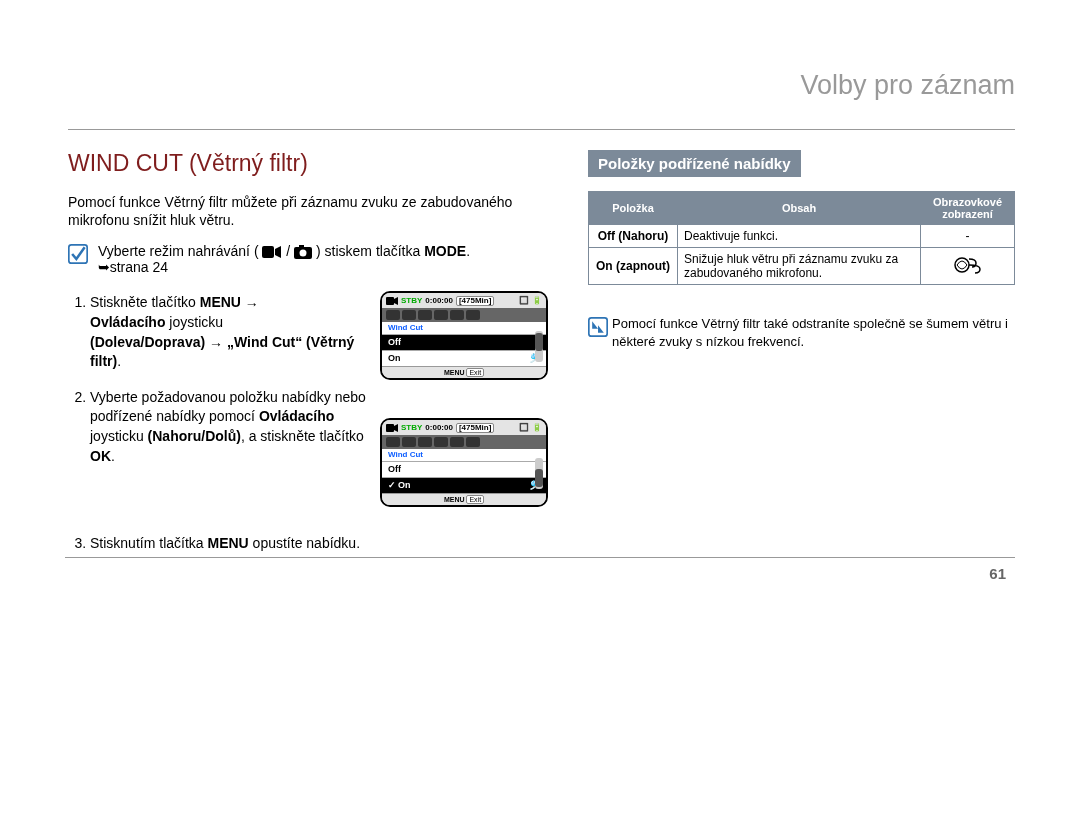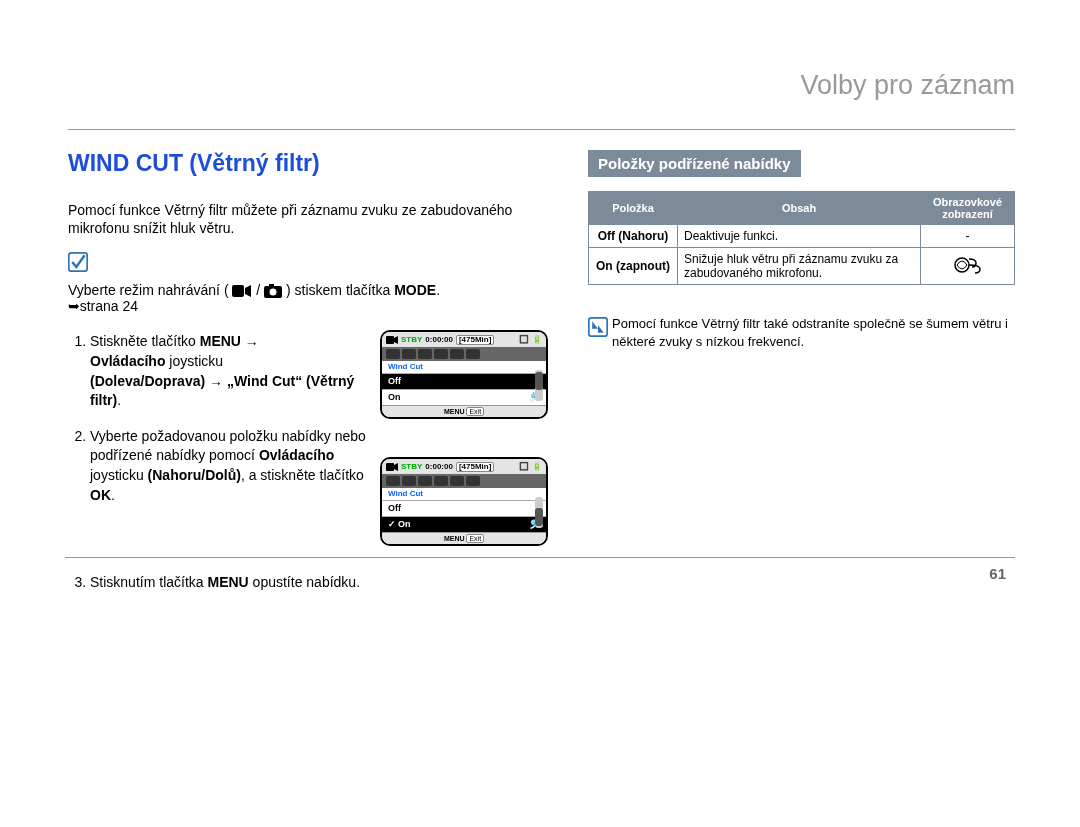--- a/index.html
+++ b/index.html
@@ -32,37 +32,36 @@
     margin-top: 20px;
   }
   .left-col {
     width: 470px;
     flex-shrink: 0;
   }
   .right-col {
     flex: 1;
   }
   .heading-blue {
-    color: #1d4ed8;
+    color: #7f1d1d;
     font-size: 23px;
-    font-weight: 700;
-    margin: 0 0 24px 0;
+    font-weight: 400;
+    margin: 0 0 16px 0;
   }
   .intro {
     font-size: 14px;
     line-height: 1.3;
     margin-bottom: 14px;
   }
   .icon-line {
     display: flex;
     align-items: flex-start;
     gap: 10px;
     font-size: 14px;
     margin-bottom: 18px;
-    flex-direction: column;
   }
   .check-box-icon {
     width: 20px;
     height: 20px;
     flex-shrink: 0;
     margin-top: 1px;
   }
   .inline-icon {
     display: inline-block;
     vertical-align: -3px;

